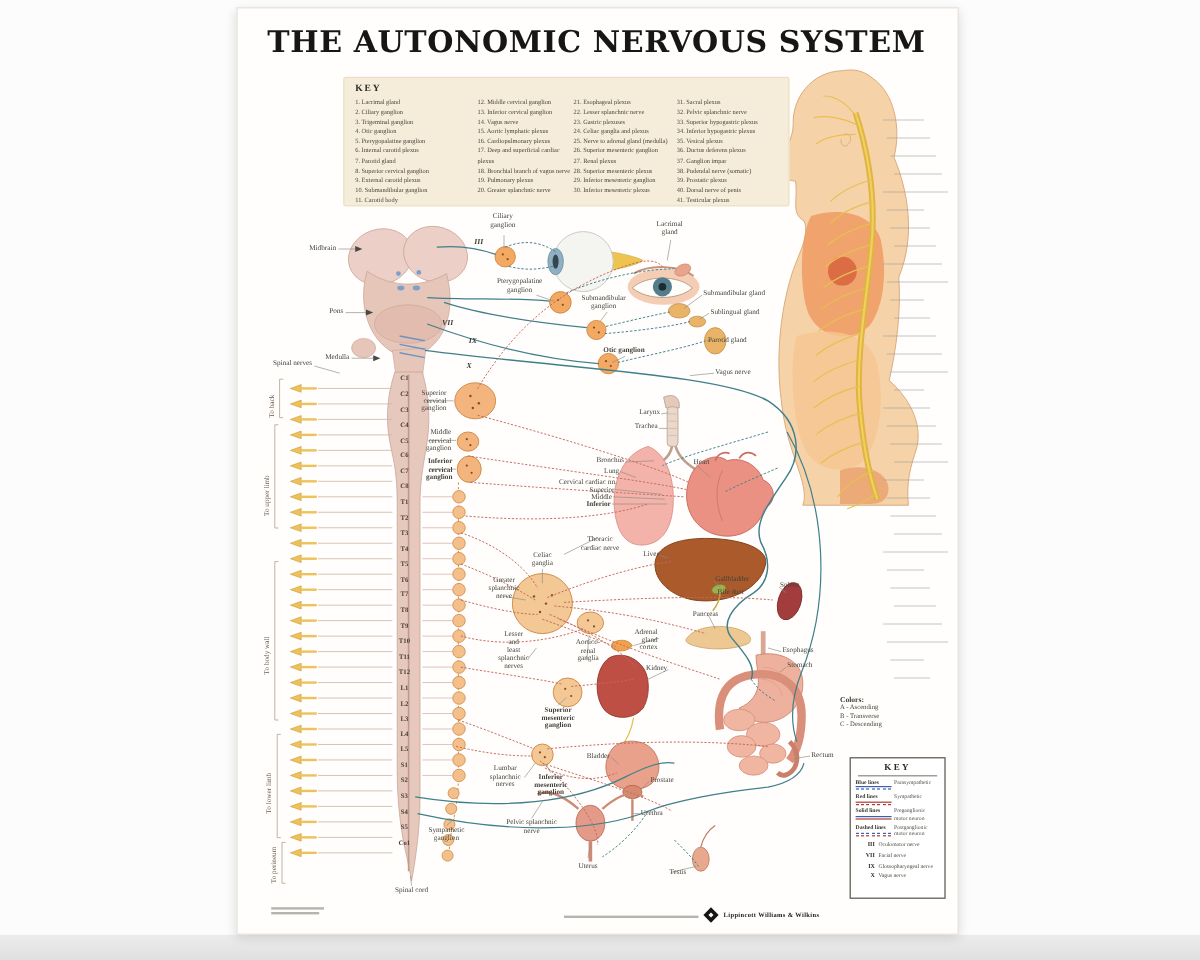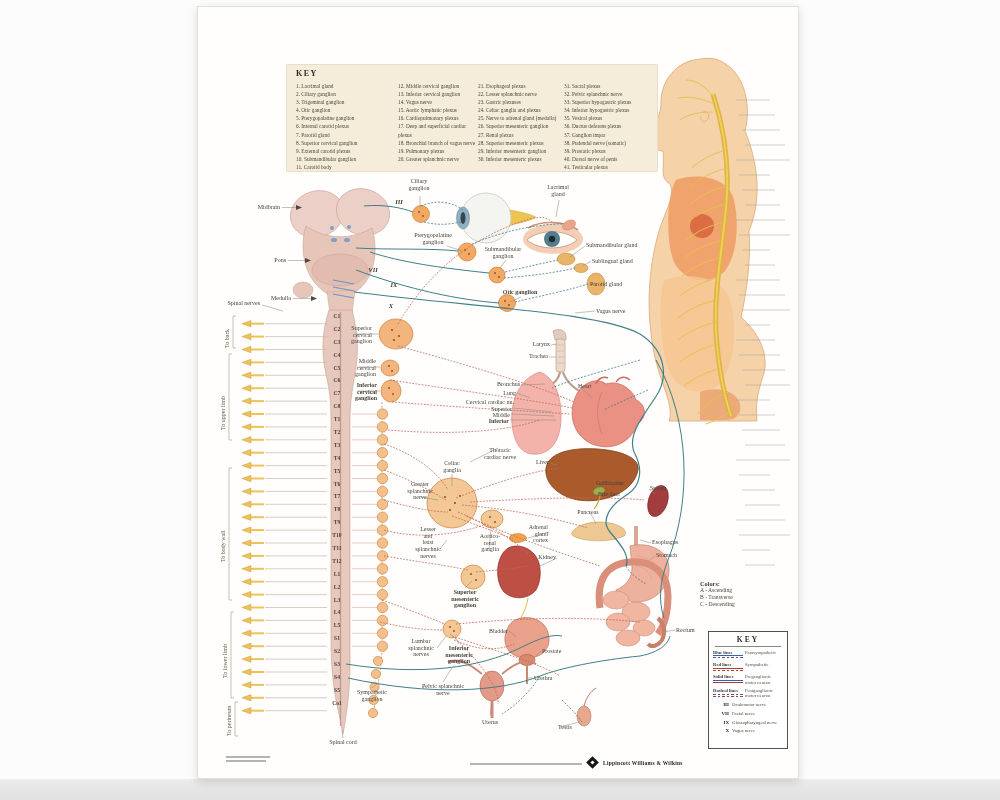--- a/index.html
+++ b/index.html
@@ -502,20 +502,21 @@
         <path d="M490 715 L492 704"></path>
         <path d="M559 727 L580 722"></path>
     </g>
     <g fill="#4a4a44">
       <path d="M296 205 L302 207.5 L296 210 Z"></path>
       <path d="M305 258 L311 260.5 L305 263 Z"></path>
       <path d="M311 296 L317 298.5 L311 301 Z"></path>
     </g>
   </svg>
 
+  <div class="title">THE AUTONOMIC NERVOUS SYSTEM</div>
 
   <div class="keypanel">
     <div class="keyhead">KEY</div>
     <div class="keycols">
       <div class="keycol">
           <div class="keyitem">1. Lacrimal gland</div>
           <div class="keyitem">2. Ciliary ganglion</div>
           <div class="keyitem">3. Trigeminal ganglion</div>
           <div class="keyitem">4. Otic ganglion</div>
           <div class="keyitem">5. Pterygopalatine ganglion</div>

